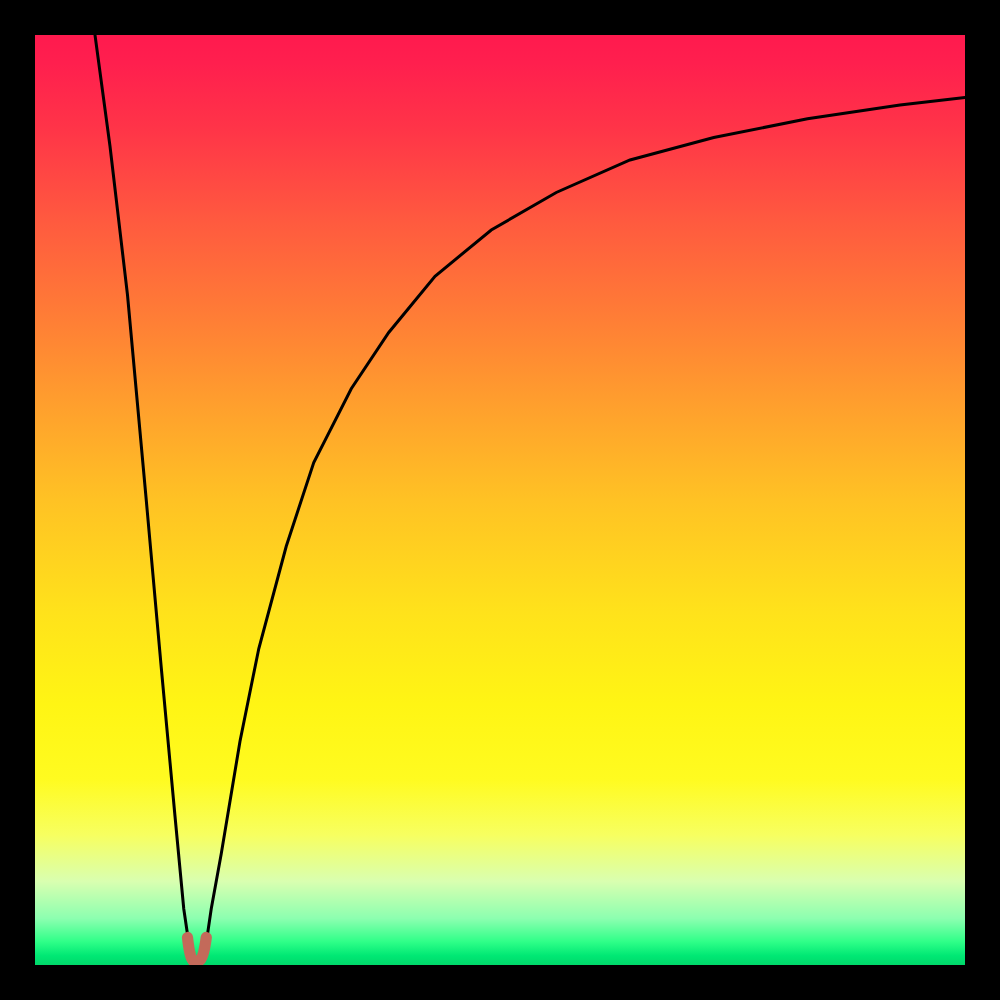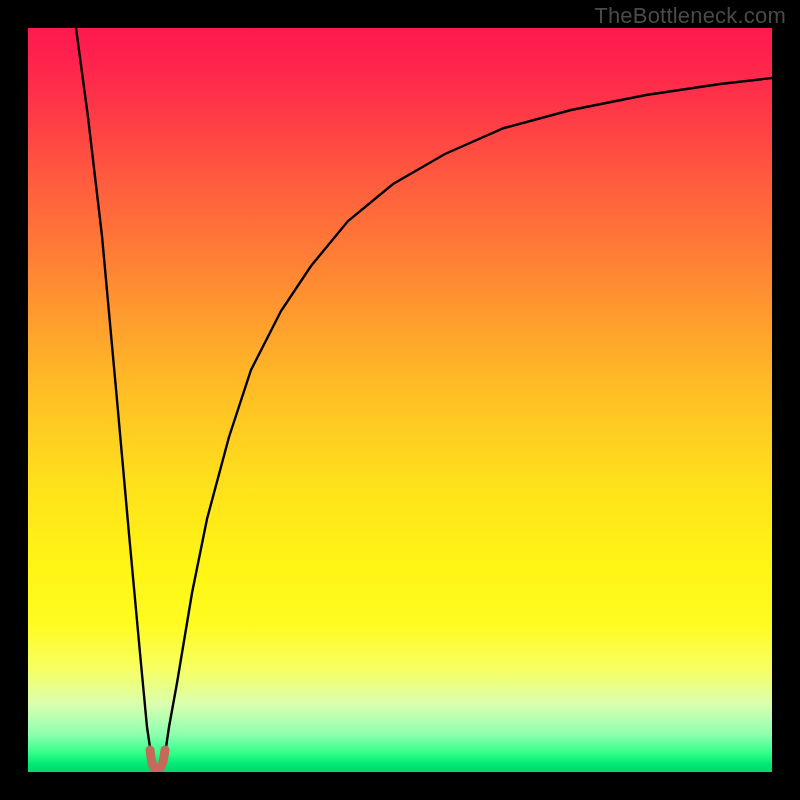--- a/index.html
+++ b/index.html
@@ -98,14 +98,13 @@
                L 618 67
                L 692 56
                L 744 50" fill="none" stroke="#000" stroke-width="2.4" stroke-linecap="round"></path>
       <path d="M 122 722
                Q 124 740 127 741
                Q 130 742 132 740
                Q 135 738 137 722" fill="none" stroke="#c36a5a" stroke-width="9" stroke-linecap="round" stroke-linejoin="round"></path>
     </svg>
   </div>
 
-  <div class="watermark">TheBottleneck.com</div>
 </div>
 
 </body></html>

